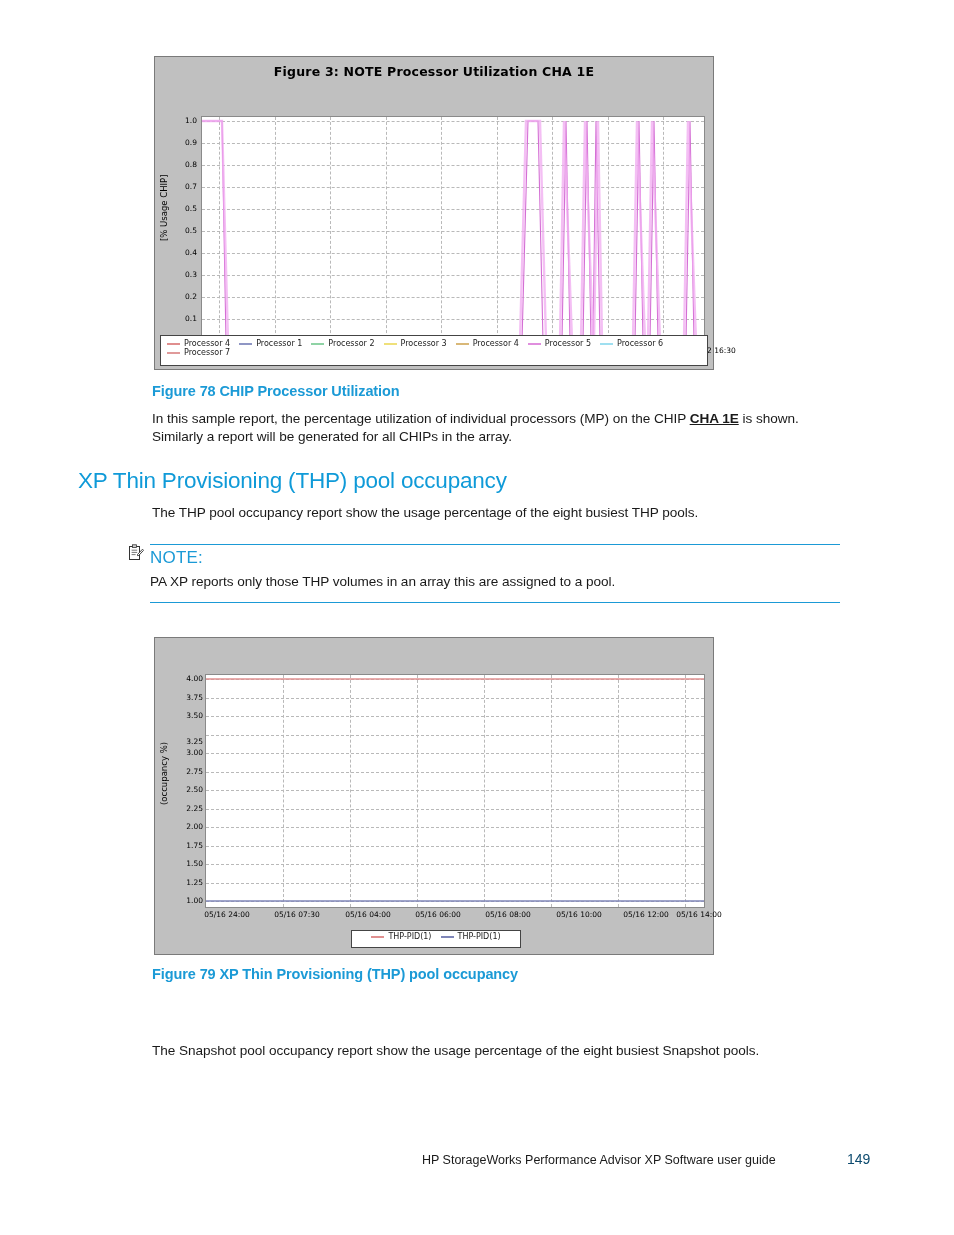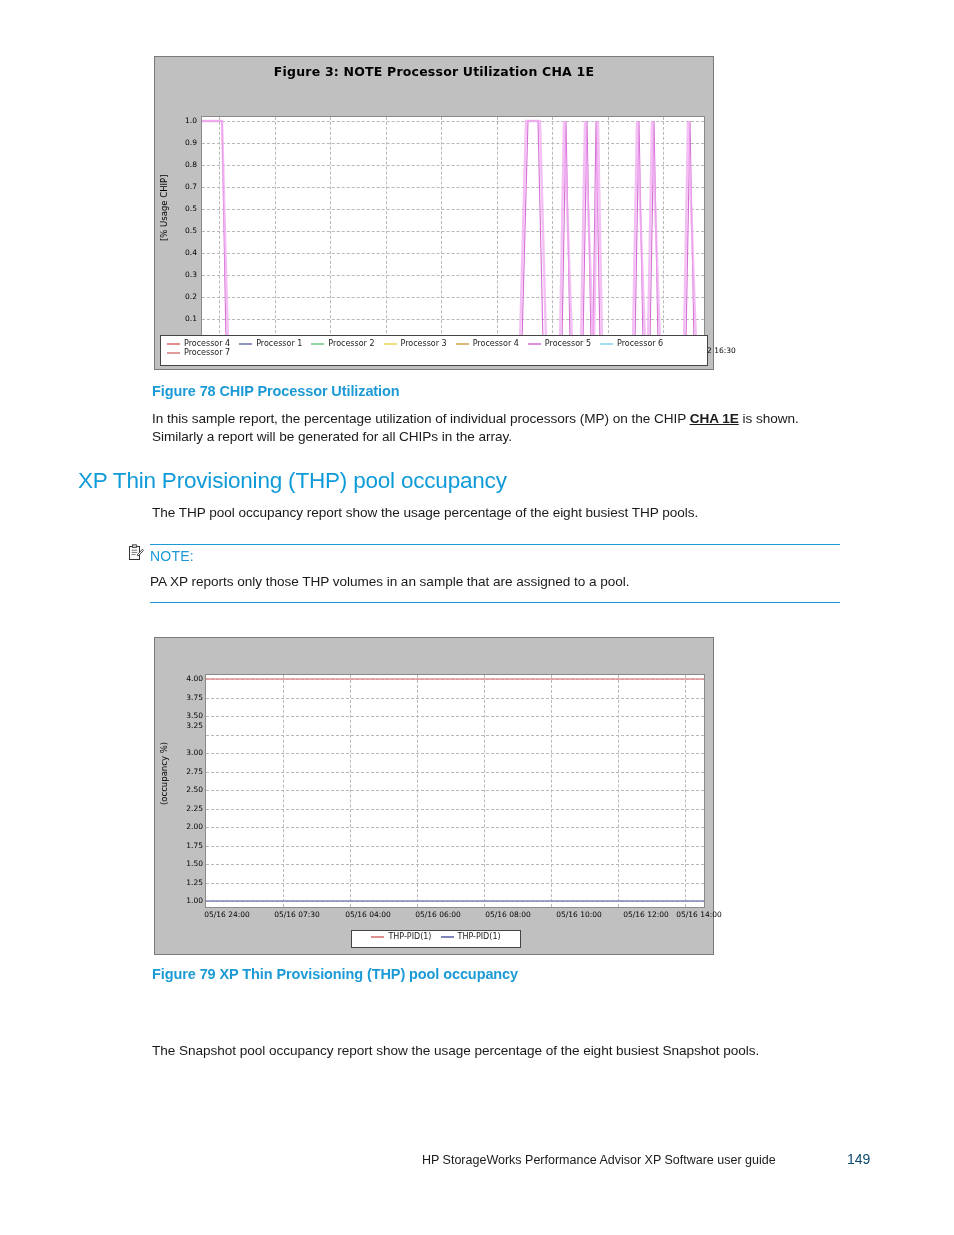--- a/index.html
+++ b/index.html
@@ -158,21 +158,21 @@
   .note-block { position: absolute; }
   .note-rule {
     position: absolute;
     height: 1px;
     background: #1b9ad6;
   }
   .note-label {
     position: absolute;
     color: #1b9ad6;
     font-family: "Liberation Sans", sans-serif;
-    font-size: 14px;
+    font-size: 17px;
     letter-spacing: 0.2px;
   }
   .note-icon {
     position: absolute;
     width: 16px;
     height: 17px;
   }
 
   
   .footer-text {
@@ -322,37 +322,37 @@
         <line x1="3.6" y1="6.2" x2="9.2" y2="6.2" stroke="#555" stroke-width="0.8"></line>
         <line x1="3.6" y1="8.4" x2="9.2" y2="8.4" stroke="#555" stroke-width="0.8"></line>
         <line x1="3.6" y1="10.6" x2="7.6" y2="10.6" stroke="#555" stroke-width="0.8"></line>
         <path d="M9.5 10.5 L14.5 5.2 L15.6 6.3 L10.6 11.6 Z" fill="#ffffff" stroke="#333" stroke-width="0.9"></path>
         <path d="M9.5 10.5 L10.6 11.6 L9.0 12.2 Z" fill="#333"></path>
       </svg>
     </div>
 
     <div class="note-label" style="left:22px; top:8px;">NOTE:</div>
 
-    <div class="body-text" style="left:22px; top:33px; width:680px;">PA XP reports only those THP volumes in an sample that are assigned to a pool.</div>
+    <div class="body-text" style="left:22px; top:33px; width:680px;">PA XP reports only those THP volumes in an array this are assigned to a pool.</div>
 
     <div class="note-rule" style="left:22px; top:62px; width:690px;"></div>
   </div>
 
   <div class="figure-frame" style="left:154px; top:637px; width:560px; height:318px;">
 
 
     <div class="chart-body" style="height:276px;">
 
       <div class="ylabel" style="left:4px; top:70px; height:130px; width:12px;">(occupancy %)</div>
 
       <div style="position:absolute; left:14px; top:0; width:34px; height:250px;">
         <div class="ytick" style="top:40px;">4.00</div>
         <div class="ytick" style="top:58.5px;">3.75</div>
         <div class="ytick" style="top:77px;">3.50</div>
-        <div class="ytick" style="top:87px;">3.25</div>
+        <div class="ytick" style="top:103px;">3.25</div>
         <div class="ytick" style="top:114px;">3.00</div>
         <div class="ytick" style="top:132.5px;">2.75</div>
         <div class="ytick" style="top:151px;">2.50</div>
         <div class="ytick" style="top:169.5px;">2.25</div>
         <div class="ytick" style="top:188px;">2.00</div>
         <div class="ytick" style="top:206.5px;">1.75</div>
         <div class="ytick" style="top:225px;">1.50</div>
         <div class="ytick" style="top:243.5px;">1.25</div>
         <div class="ytick" style="top:262px;">1.00</div>
       </div>

